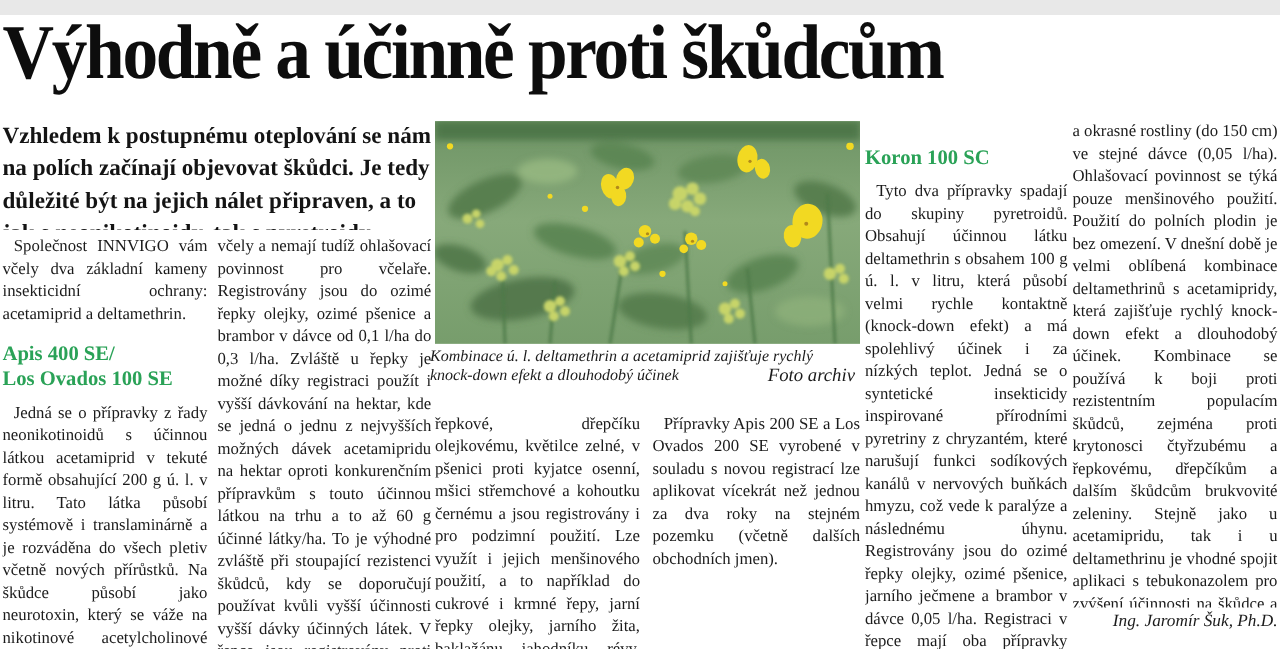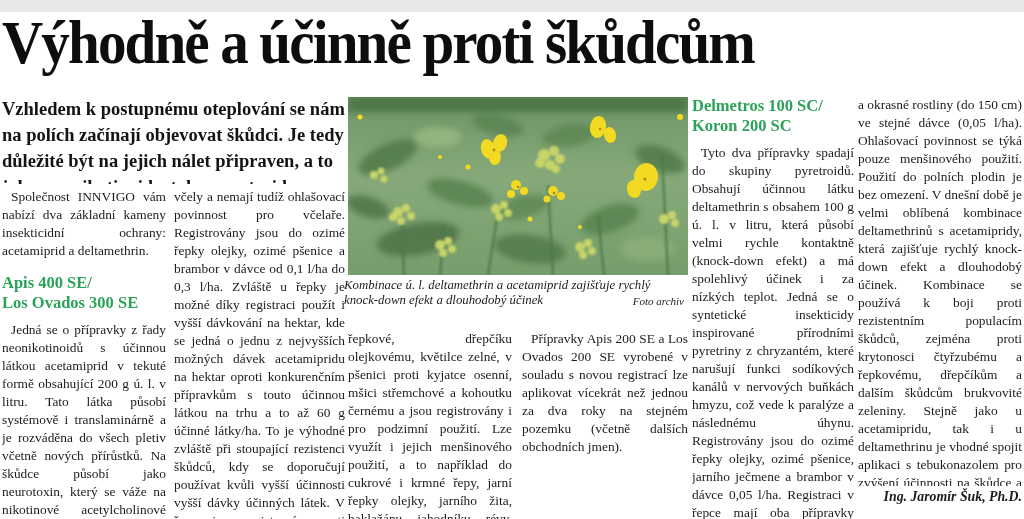--- a/index.html
+++ b/index.html
@@ -46,43 +46,43 @@
     position:absolute; left:348px; top:85px; width:340px; height:178px;
     overflow:hidden; background:#7aa06e;
   }
   .caption {
     position:absolute; left:344px; top:266px; width:340px; height:32px;
     font-style:italic; font-size:12.8px; line-height:15px;
     color:#1b1b1b;
   }
   .caption .credit {
     position:absolute; right:0; bottom:1px;
-    font-size:11px; font-style:italic;
+    font-size:15px; font-style:italic;
   }
   .signature {
     position:absolute; left:856px; top:476px; width:166px;
     text-align:right; font-style:italic; line-height:17px;
   }
-  .signature .author { font-size:13.8px; font-weight:bold; display:block; }
+  .signature .author { font-size:13.8px; font-weight:normal; display:block; }
   .signature .company { font-size:13.8px; font-weight:bold; opacity:0.88; display:block; }
 </style>
 </head>
 <body>
 
 <div class="page">
 
   <h1 class="title">Výhodně a účinně proti škůdcům</h1>
 
   <div class="lead">Vzhledem k postupnému oteplování se nám na polích začínají objevovat škůdci. Je tedy důležité být na jejich nálet připraven, a to jak s neonikotinoidy, tak s pyretroidy.</div>
 
   <div class="col col1">
-    <p class="indent">Společnost INNVIGO vám nabízí dva základní kameny insekticidní ochrany: acetamiprid a deltamethrin.</p>
+    <p class="indent">Společnost INNVIGO vám včely dva základní kameny insekticidní ochrany: acetamiprid a deltamethrin.</p>
     <h2 class="green">
       <span>Apis 400 SE/</span><br>
-      <span>Los Ovados 300 SE</span>
+      <span>Los Ovados 100 SE</span>
     </h2>
     <p class="indent">Jedná se o přípravky z řady neonikotinoidů s účinnou látkou acetamiprid v tekuté formě obsahující 200 g ú. l. v litru. Tato látka působí systémově i translaminárně a je rozváděna do všech pletiv včetně nových přírůstků. Na škůdce působí jako neurotoxin, který se váže na nikotinové acetylcholinové receptory v centrálním nervovém systému hmyzu. Přípravky Apis 200 SE i Los Ovados 200 SE jsou klasifikovány jako bezpečné pro</p>
   </div>
 
   <div class="col col2">
     <p>včely a nemají tudíž ohlašovací povinnost pro včelaře. Registrovány jsou do ozimé řepky olejky, ozimé pšenice a brambor v dávce od 0,1 l/ha do 0,3 l/ha. Zvláště u řepky je možné díky registraci použít i vyšší dávkování na hektar, kde se jedná o jednu z nejvyšších možných dávek acetamipridu na hektar oproti konkurenčním přípravkům s touto účinnou látkou na trhu a to až 60 g účinné látky/ha. To je výhodné zvláště při stoupající rezistenci škůdců, kdy se doporučují používat kvůli vyšší účinnosti vyšší dávky účinných látek. V řepce jsou registrovány proti blýskáčku řepnému, krytonosci čtyřzubému a šešulovému, bejlomorce kapustové, mšici zelné, pilatce</p>
   </div>
 
   <figure class="photo">
     <svg viewBox="0 0 340 178" width="340" height="178" aria-hidden="true">
@@ -193,22 +193,22 @@
   <div class="col col3">
     <p>řepkové, dřepčíku olejkovému, květilce zelné, v pšenici proti kyjatce osenní, mšici střemchové a kohoutku černému a jsou registrovány i pro podzimní použití. Lze využít i jejich menšinového použití, a to například do cukrové i krmné řepy, jarní řepky olejky, jarního žita, baklažánu, jahodníku, révy, maliníku, salátové řepy, bulvového celeru, tuřínu, křenu, lnu a mnoha dalších, kde je</p>
   </div>
 
   <div class="col col4">
     <p class="indent">Přípravky Apis 200 SE a Los Ovados 200 SE vyrobené v souladu s novou registrací lze aplikovat vícekrát než jednou za dva roky na stejném pozemku (včetně dalších obchodních jmen).</p>
   </div>
 
   <div class="col col5">
     <h2 class="green">
-      <span>Delmetros 100 SC/</span><br>
-      <span>Koron 200 SC</span>
+      <br>
+      <span>Koron 100 SC</span>
     </h2>
     <p class="indent">Tyto dva přípravky spadají do skupiny pyretroidů. Obsahují účinnou látku deltamethrin s obsahem 100 g ú. l. v litru, která působí velmi rychle kontaktně (knock-down efekt) a má spolehlivý účinek i za nízkých teplot. Jedná se o syntetické insekticidy inspirované přírodními pyretriny z chryzantém, které narušují funkci sodíkových kanálů v nervových buňkách hmyzu, což vede k paralýze a následnému úhynu. Registrovány jsou do ozimé řepky olejky, ozimé pšenice, jarního ječmene a brambor v dávce 0,05 l/ha. Registraci v řepce mají oba přípravky proti dřepčíku olejkovému, květilce zelné, blýskáčku řepkovému, krytonosci zelnému a bejlomorce kapustové. V pšenici či ječmeni proti kohoutku černému. Z menšinového použití lze uvést baklažán, rajčata, okurky, cukety, tabák</p>
   </div>
 
   <div class="col col6">
     <p>a okrasné rostliny (do 150 cm) ve stejné dávce (0,05 l/ha). Ohlašovací povinnost se týká pouze menšinového použití. Použití do polních plodin je bez omezení. V dnešní době je velmi oblíbená kombinace deltamethrinů s acetamipridy, která zajišťuje rychlý knock-down efekt a dlouhodobý účinek. Kombinace se používá k boji proti rezistentním populacím škůdců, zejména proti krytonosci čtyřzubému a řepkovému, dřepčíkům a dalším škůdcům brukvovité zeleniny. Stejně jako u acetamipridu, tak i u deltamethrinu je vhodné spojit aplikaci s tebukonazolem pro zvýšení účinnosti na škůdce a rovněž lze využít v antirezistentní strategii.</p>
 
   </div>
 
   <div class="signature">

